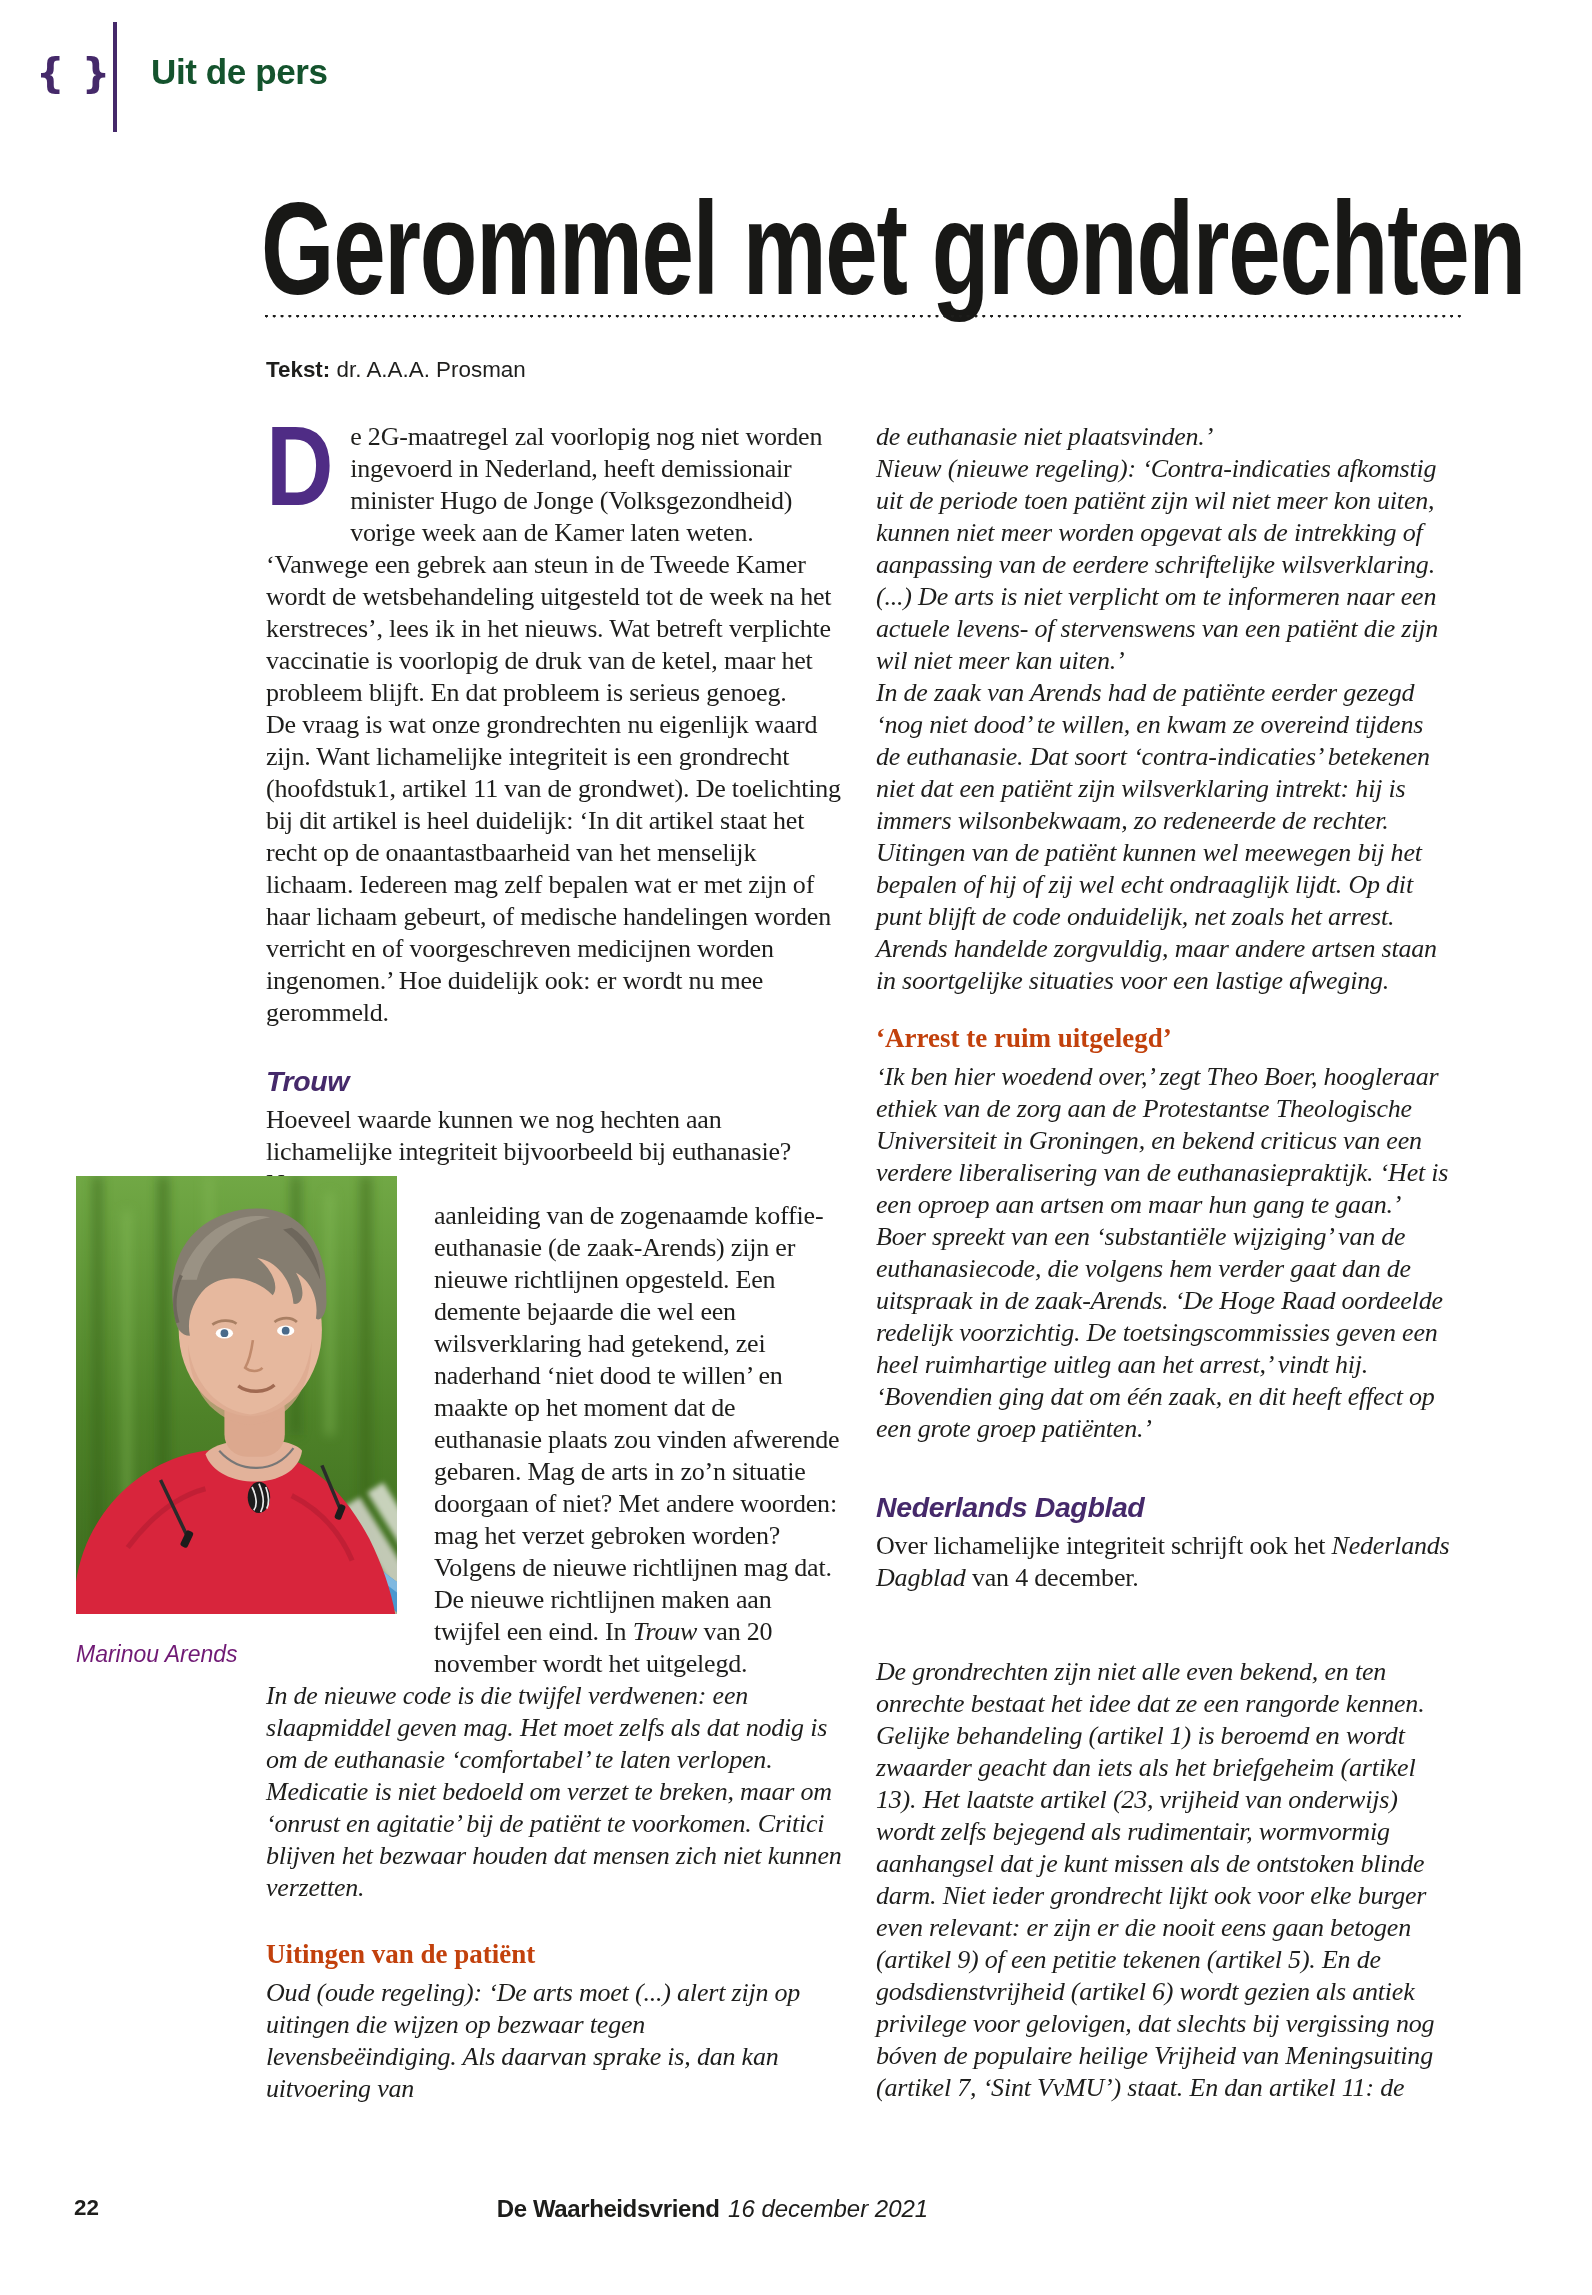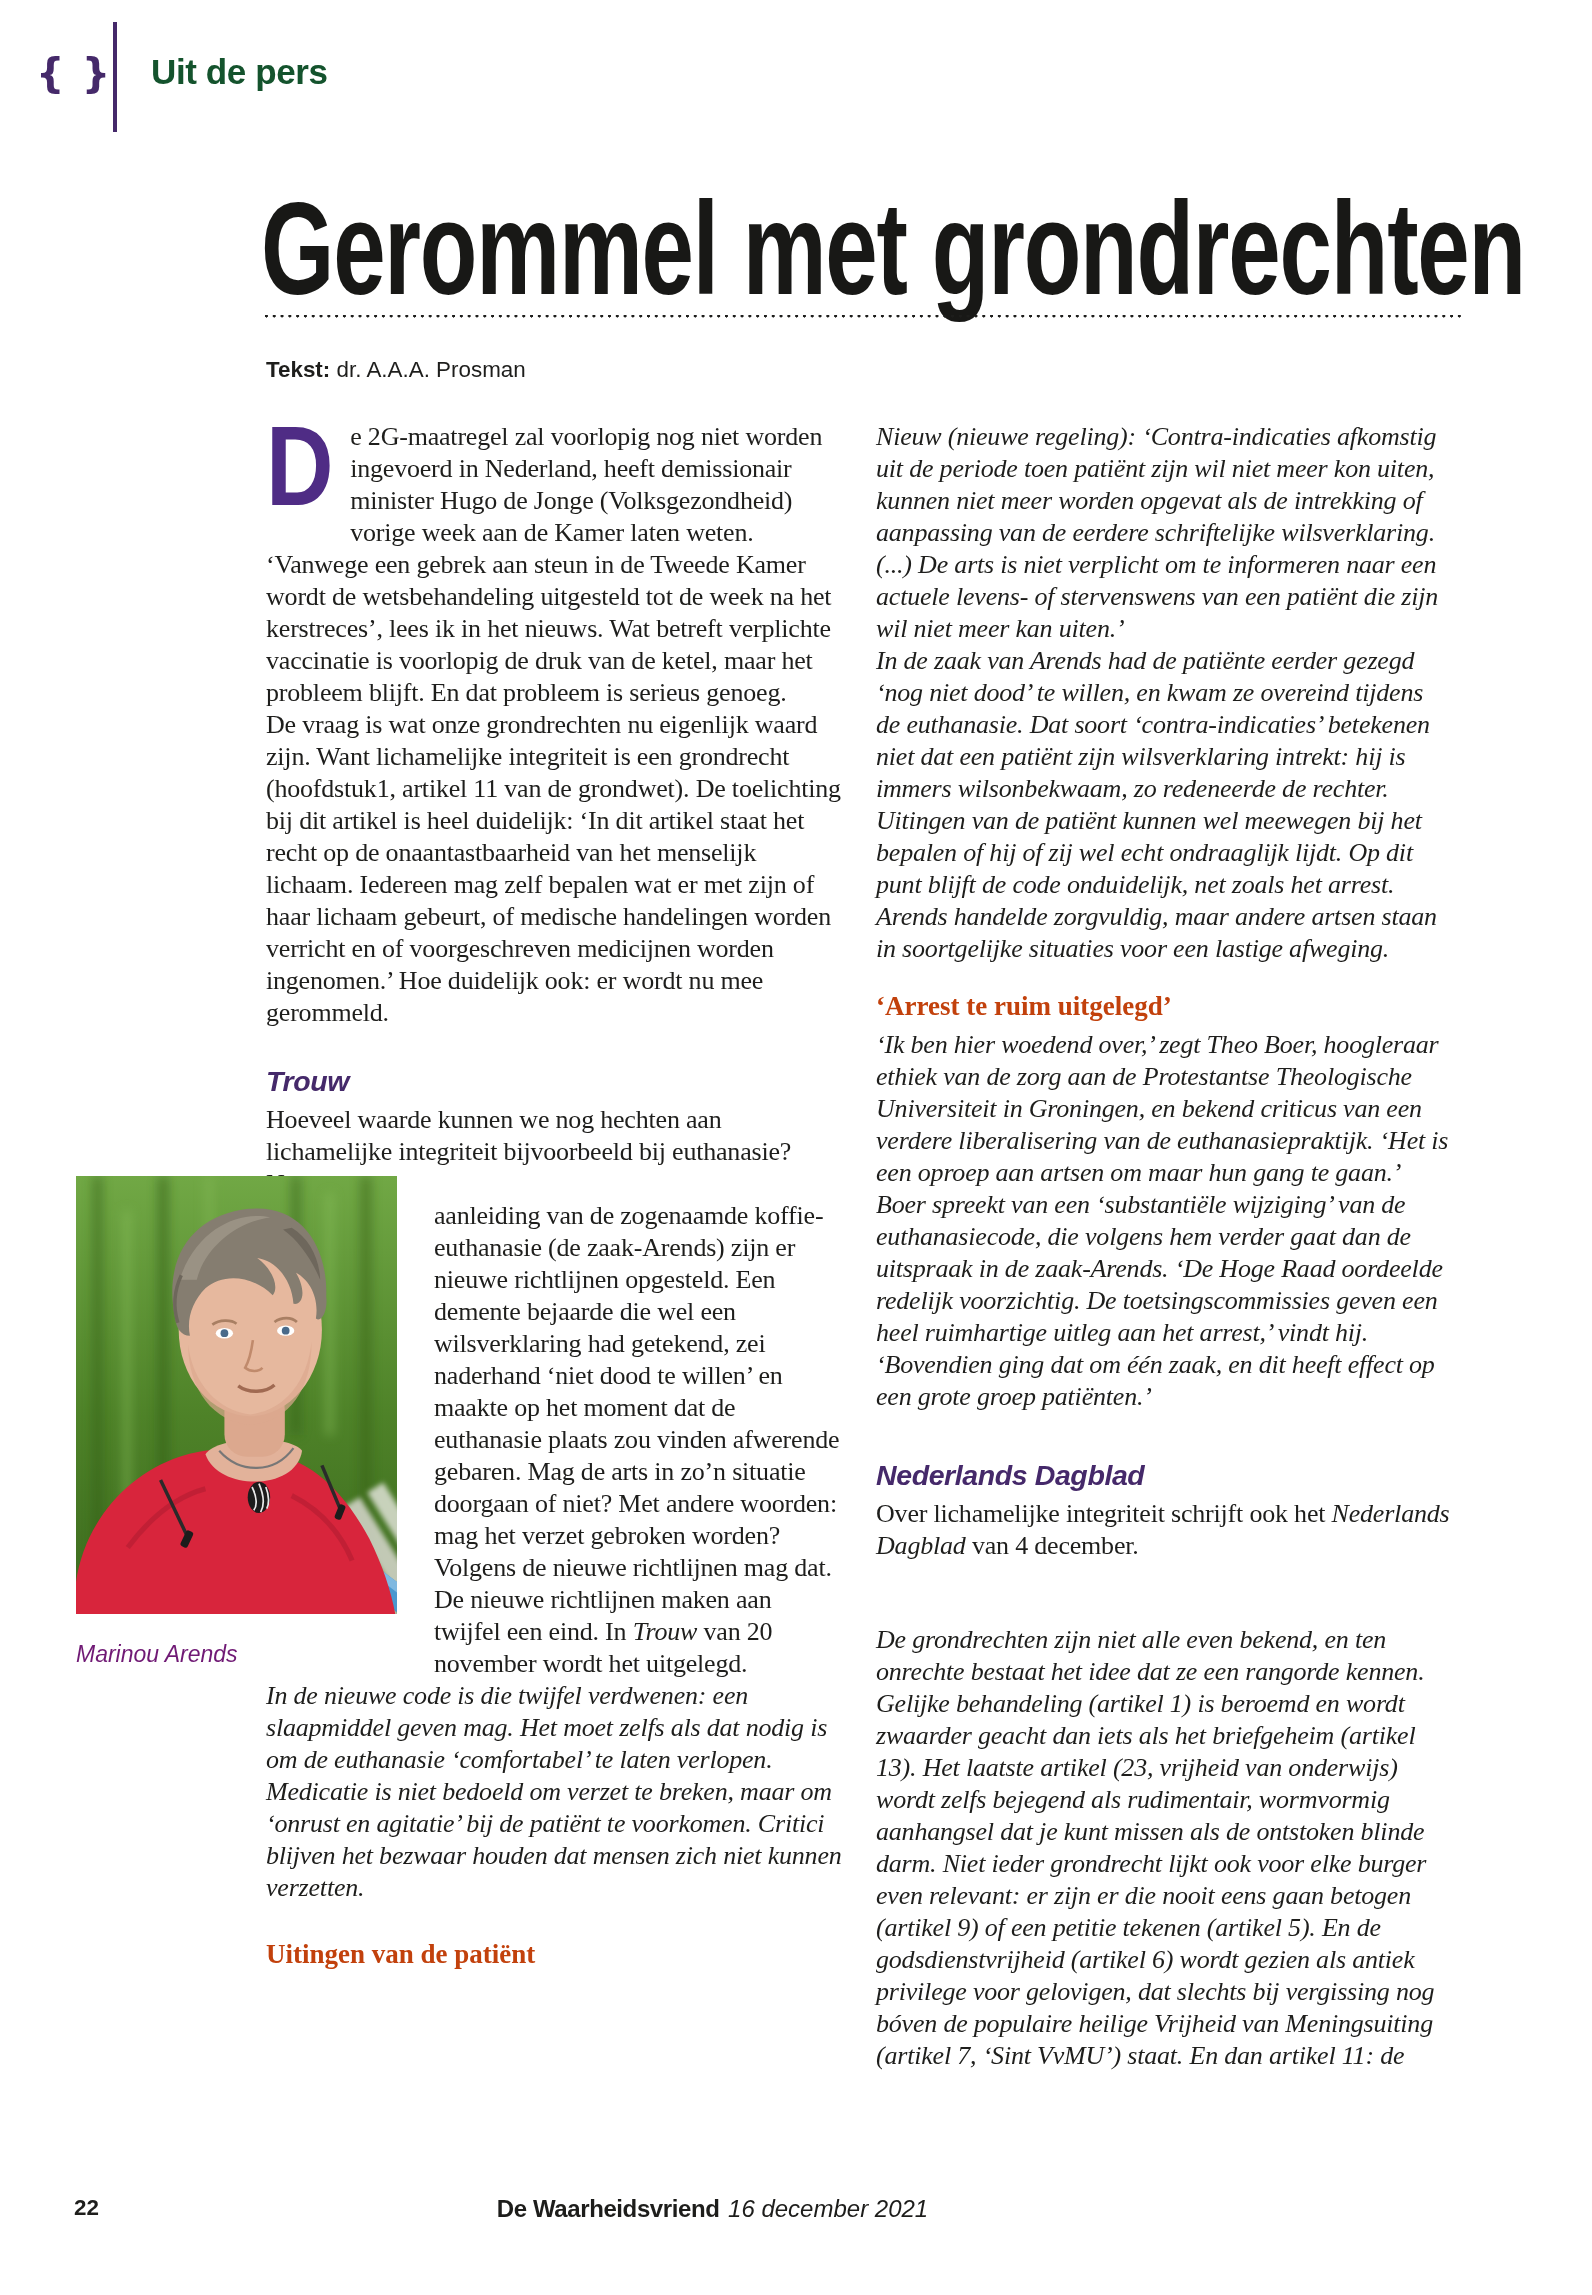--- a/index.html
+++ b/index.html
@@ -108,23 +108,25 @@
     <p class="p"><span class="dropcap">D</span><span>e 2G-maatregel zal voorlopig nog niet worden ingevoerd in Nederland, heeft demissionair minister Hugo de Jonge (Volksgezondheid) vorige week aan de Kamer laten weten. ‘Vanwege een gebrek aan steun in de Tweede Kamer wordt de wetsbehandeling uitgesteld tot de week na het kerstreces’, lees ik in het nieuws. Wat betreft verplichte vaccinatie is voorlopig de druk van de ketel, maar het probleem blijft. En dat probleem is serieus genoeg.</span></p>
     <p class="p">De vraag is wat onze grondrechten nu eigenlijk waard zijn. Want lichamelijke integriteit is een grondrecht (hoofdstuk1, artikel 11 van de grondwet). De toelichting bij dit artikel is heel duidelijk: ‘In dit artikel staat het recht op de onaantastbaarheid van het menselijk lichaam. Iedereen mag zelf bepalen wat er met zijn of haar lichaam gebeurt, of medische handelingen worden verricht en of voorgeschreven medicijnen worden ingenomen.’ Hoe duidelijk ook: er wordt nu mee gerommeld.</p>
     <h3 class="h-purple">Trouw</h3>
     <p class="p">Hoeveel waarde kunnen we nog hechten aan lichamelijke integriteit bijvoorbeeld bij euthanasie? Naar</p>
     <div class="wrap-row">
       <div class="photo-spacer"></div>
       <p class="p wraptext"><span>aanleiding van de zogenaamde koffie-euthanasie (de zaak-Arends) zijn er nieuwe richtlijnen opgesteld. Een demente bejaarde die wel een wilsverklaring had getekend, zei naderhand ‘niet dood te willen’ en maakte op het moment dat de euthanasie plaats zou vinden afwerende gebaren. Mag de arts in zo’n situatie doorgaan of niet? Met andere woorden: mag het verzet gebroken worden? Volgens de nieuwe richtlijnen mag dat. De nieuwe richtlijnen maken aan twijfel een eind. In </span><span class="it">Trouw</span><span> van 20 november wordt het uitgelegd.</span></p>
     </div>
     <p class="p quote q1m">In de nieuwe code is die twijfel verdwenen: een slaapmiddel geven mag. Het moet zelfs als dat nodig is om de euthanasie ‘comfortabel’ te laten verlopen. Medicatie is niet bedoeld om verzet te breken, maar om ‘onrust en agitatie’ bij de patiënt te voorkomen. Critici blijven het bezwaar houden dat mensen zich niet kunnen verzetten.</p>
     <h3 class="h-serif">Uitingen van de patiënt</h3>
+    <p class="p quote">Oud (oude regeling): ‘De arts moet (...) alert zijn op uitingen die wijzen op bezwaar tegen levensbeëindiging. Als daarvan sprake is, dan kan uitvoering van</p>
   </div>
 
   <div class="col col2">
+    <p class="p quote">de euthanasie niet plaatsvinden.’</p>
     <p class="p quote">Nieuw (nieuwe regeling): ‘Contra-indicaties afkomstig uit de periode toen patiënt zijn wil niet meer kon uiten, kunnen niet meer worden opgevat als de intrekking of aanpassing van de eerdere schriftelijke wilsverklaring. (...) De arts is niet verplicht om te informeren naar een actuele levens- of stervenswens van een patiënt die zijn wil niet meer kan uiten.’</p>
     <p class="p quote">In de zaak van Arends had de patiënte eerder gezegd ‘nog niet dood’ te willen, en kwam ze overeind tijdens de euthanasie. Dat soort ‘contra-indicaties’ betekenen niet dat een patiënt zijn wilsverklaring intrekt: hij is immers wilsonbekwaam, zo redeneerde de rechter. Uitingen van de patiënt kunnen wel meewegen bij het bepalen of hij of zij wel echt ondraaglijk lijdt. Op dit punt blijft de code onduidelijk, net zoals het arrest. Arends handelde zorgvuldig, maar andere artsen staan in soortgelijke situaties voor een lastige afweging.</p>
     <h3 class="h-serif">‘Arrest te ruim uitgelegd’</h3>
     <p class="p quote">‘Ik ben hier woedend over,’ zegt Theo Boer, hoogleraar ethiek van de zorg aan de Protestantse Theologische Universiteit in Groningen, en bekend criticus van een verdere liberalisering van de euthanasiepraktijk. ‘Het is een oproep aan artsen om maar hun gang te gaan.’</p>
     <p class="p quote">Boer spreekt van een ‘substantiële wijziging’ van de euthanasiecode, die volgens hem verder gaat dan de uitspraak in de zaak-Arends. ‘De Hoge Raad oordeelde redelijk voorzichtig. De toetsingscommissies geven een heel ruimhartige uitleg aan het arrest,’ vindt hij. ‘Bovendien ging dat om één zaak, en dit heeft effect op een grote groep patiënten.’</p>
     <h3 class="h-purple">Nederlands Dagblad</h3>
     <p class="p"><span>Over lichamelijke integriteit schrijft ook het </span><span class="it">Nederlands Dagblad</span><span> van 4 december.</span></p>
     <p class="p quote ndquote">De grondrechten zijn niet alle even bekend, en ten onrechte bestaat het idee dat ze een rangorde kennen. Gelijke behandeling (artikel 1) is beroemd en wordt zwaarder geacht dan iets als het briefgeheim (artikel 13). Het laatste artikel (23, vrijheid van onderwijs) wordt zelfs bejegend als rudimentair, wormvormig aanhangsel dat je kunt missen als de ontstoken blinde darm. Niet ieder grondrecht lijkt ook voor elke burger even relevant: er zijn er die nooit eens gaan betogen (artikel 9) of een petitie tekenen (artikel 5). En de godsdienstvrijheid (artikel 6) wordt gezien als antiek privilege voor gelovigen, dat slechts bij vergissing nog bóven de populaire heilige Vrijheid van Meningsuiting (artikel 7, ‘Sint VvMU’) staat. En dan artikel 11: de</p>
   </div>
 

